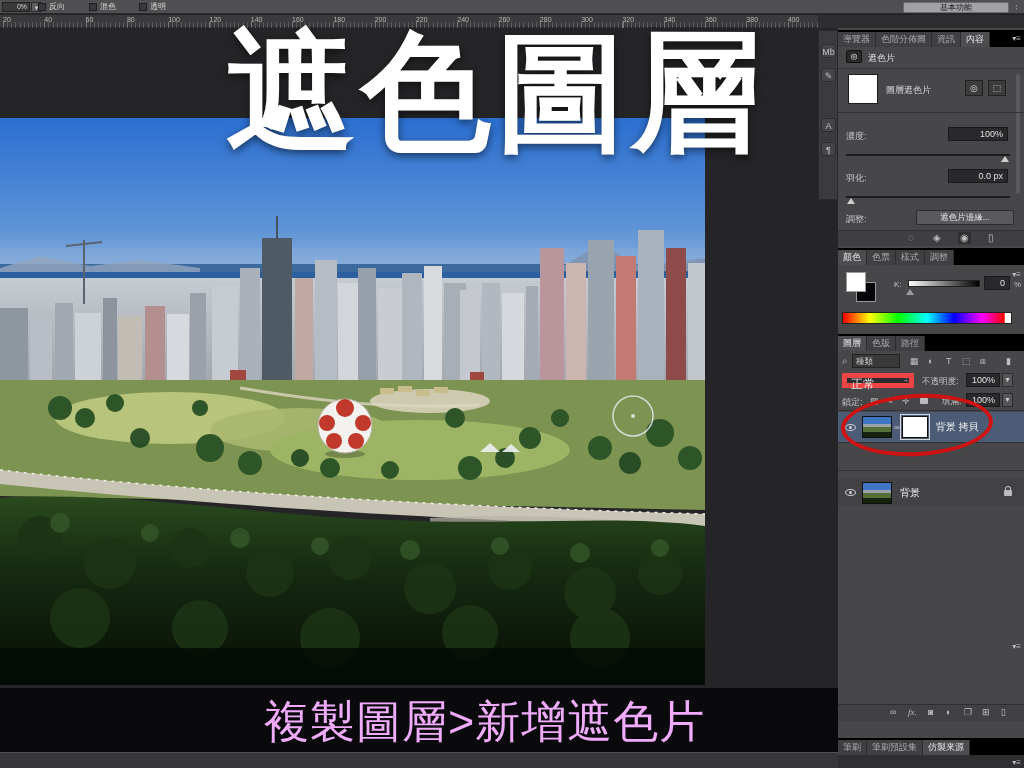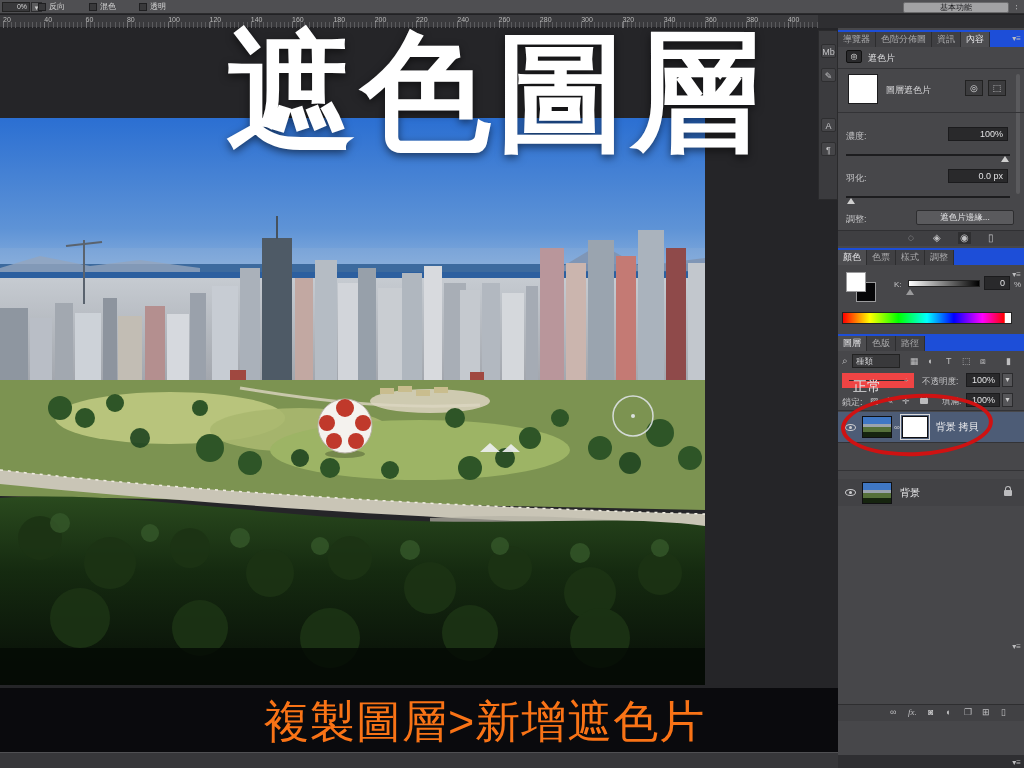--- a/index.html
+++ b/index.html
@@ -39,37 +39,37 @@
   #ruler-right { left:818px; top:15px; width:206px; height:13px; background:#2e2e31; }
 
   
   #canvas { left:0; top:28px; width:838px; height:740px; background:#252528; }
   #photo { left:0; top:90px; width:705px; height:567px; }
   #slide-title { left:226px; top:-8px; width:600px; color:#ffffff;
       font-family:"DejaVu Serif", serif; font-weight:600; font-size:130px;
       line-height:1.1; letter-spacing:5px; white-space:nowrap;
       text-shadow:0 3px 8px rgba(0,0,0,.55); }
   #caption-band { left:0; top:660px; width:838px; height:64px; background:#0a0a0d; }
-  #slide-caption { left:264px; top:664px; color:#f97316; font-size:45px;
+  #slide-caption { left:264px; top:664px; color:#f0abfc; font-size:45px;
       letter-spacing:1px; white-space:nowrap; }
   #bottom-bar { left:0; top:724px; width:838px; height:16px; background:#37373a;
       border-top:1px solid #505053; }
 
   
   #dock-strip { left:818px; top:30px; width:20px; height:170px; background:#3b3b3e;
       border:1px solid #2a2a2c; }
   .strip-collapse { left:820px; top:29px; width:16px; height:8px; color:#c7c7c9;
       font-size:8px; line-height:8px; text-align:center; }
   .strip-icon { position:absolute; left:821px; width:15px; height:14px; color:#c2c2c4;
       font-size:9px; line-height:14px; text-align:center; background:#454548;
       border:1px solid #2e2e30; border-radius:2px; }
 
   
   #dock { left:838px; top:28px; width:186px; height:740px; background:#47474a; }
-  .tabrow { position:absolute; left:0; width:186px; height:17px; background:#1d4ed8;
+  .tabrow { position:absolute; left:0; width:186px; height:17px; background:#000000;
             display:flex; align-items:flex-end; }
   .tab { height:15px; padding:0 5px; color:#a9a9ab; font-size:9px; line-height:15px;
          background:#404043; border-right:1px solid #2d2d2f; white-space:nowrap; }
   .tab.active { background:#4d4d50; color:#e4e4e6; }
   .panel-menu { position:absolute; right:3px; color:#bdbdbf; font-size:8px; }
   .lab { position:absolute; color:#c3c3c5; font-size:9px; }
   .valbox { position:absolute; background:#29292b; border:1px solid #1b1b1d;
             color:#e2e2e4; font-size:9px; text-align:right; padding:1px 4px; height:14px; }
   .drop { position:absolute; background:#555558; border:1px solid #2c2c2e; width:11px;
           height:14px; color:#ccc; font-size:8px; line-height:12px; text-align:center; }
@@ -102,21 +102,21 @@
   .k-grad { left:70px; top:252px; width:72px; height:7px;
       background:linear-gradient(90deg,#ffffff,#000000); border:1px solid #222; }
   .spectrum { left:4px; top:284px; width:170px; height:12px;
       background:linear-gradient(90deg,#f00 0%,#ff0 16%,#0f0 33%,#0ff 50%,#00f 66%,#f0f 83%,#f00 96%,#fff 96.5%,#fff 100%);
       border:1px solid #222; }
 
   
   .filter-combo { left:14px; top:326px; width:48px; height:14px; background:#39393b;
       border:1px solid #222; color:#cfcfd1; font-size:8.5px; line-height:12px; padding-left:3px; }
   .blend-combo { left:4px; top:345px; width:72px; height:15px; background:#2c2c2e;
-      border:7px solid #ef4444; color:#e0e0e2; font-size:14px; line-height:13px; padding-left:4px; }
+      border:5px solid #ef4444; color:#e0e0e2; font-size:12px; line-height:13px; padding-left:4px; }
   .layer-row { position:absolute; left:0; width:186px; display:flex; align-items:center; }
   .row-sel { background:#4d5c76; }
   .row-nrm { background:#424245;margin-top:36px; }
   .eye-icon { width:11px; height:7px; border:1px solid #cdcdcf; border-radius:50%;
       position:relative; margin:0 6px 0 7px; flex:0 0 auto; }
   .eye-icon::after { content:''; position:absolute; left:3px; top:1px; width:3px;
       height:3px; border-radius:50%; background:#cdcdcf; }
   .mini-thumb { width:30px; height:22px; border:1px solid #101012; flex:0 0 auto;
       background:linear-gradient(180deg,#3f77c4 0 34%,#9aa3ad 34% 52%,#55703a 52% 74%,#16240f 74% 100%); }
   .link-glyph { color:#d0d0d2; font-size:8px; margin:0 2px; flex:0 0 auto; }
@@ -453,18 +453,23 @@
 
     <div class="abs layers-footer"></div>
     <div class="icon-sm" style="left:52px; top:678px; font-size:9px;">∞</div>
     <div class="icon-sm" style="left:70px; top:678px; font-size:9px; font-style:italic;font-family:Liberation Serif, serif;">fx.</div>
     <div class="icon-sm" style="left:90px; top:678px; font-size:9px;">◙</div>
     <div class="icon-sm" style="left:108px; top:678px; font-size:9px;">◐</div>
     <div class="icon-sm" style="left:126px; top:678px; font-size:9px;">❐</div>
     <div class="icon-sm" style="left:144px; top:678px; font-size:9px;">⊞</div>
     <div class="icon-sm" style="left:163px; top:678px; font-size:9px;">▯</div>
 
+    <div class="tabrow bottom-tabrow">
+      <div class="tab">筆刷</div>
+      <div class="tab">筆刷預設集</div>
+      <div class="tab active">仿製來源</div>
+    </div>
     <div class="abs under-strip"></div>
     <div class="panel-menu" style="top:730px;">▾≡</div>
   </div>
 
   <div class="abs" id="red-ellipse"></div>
 </div>
 
 </body></html>

